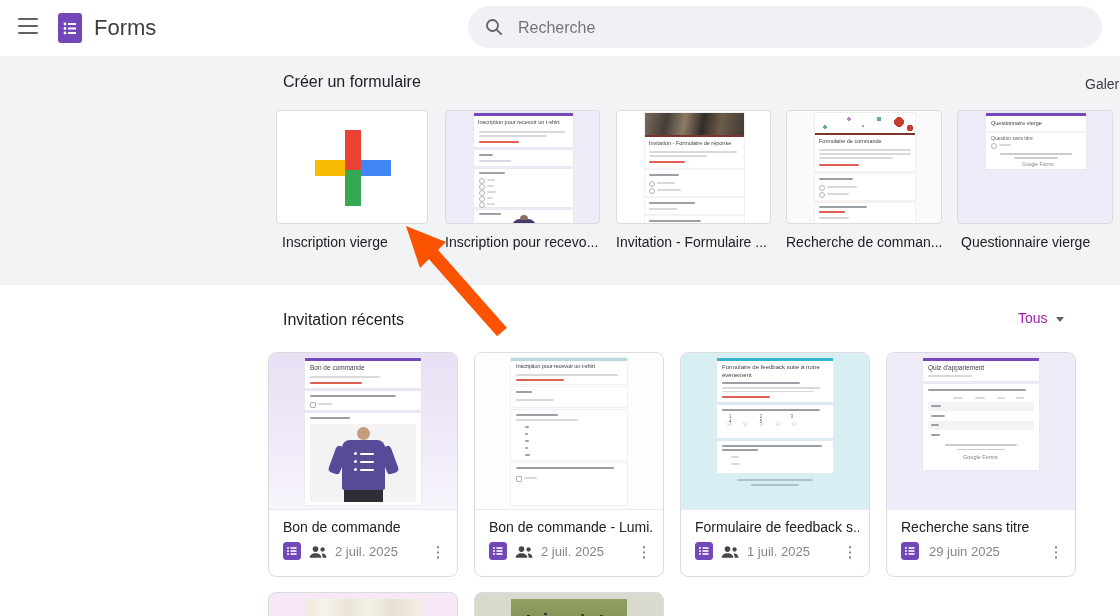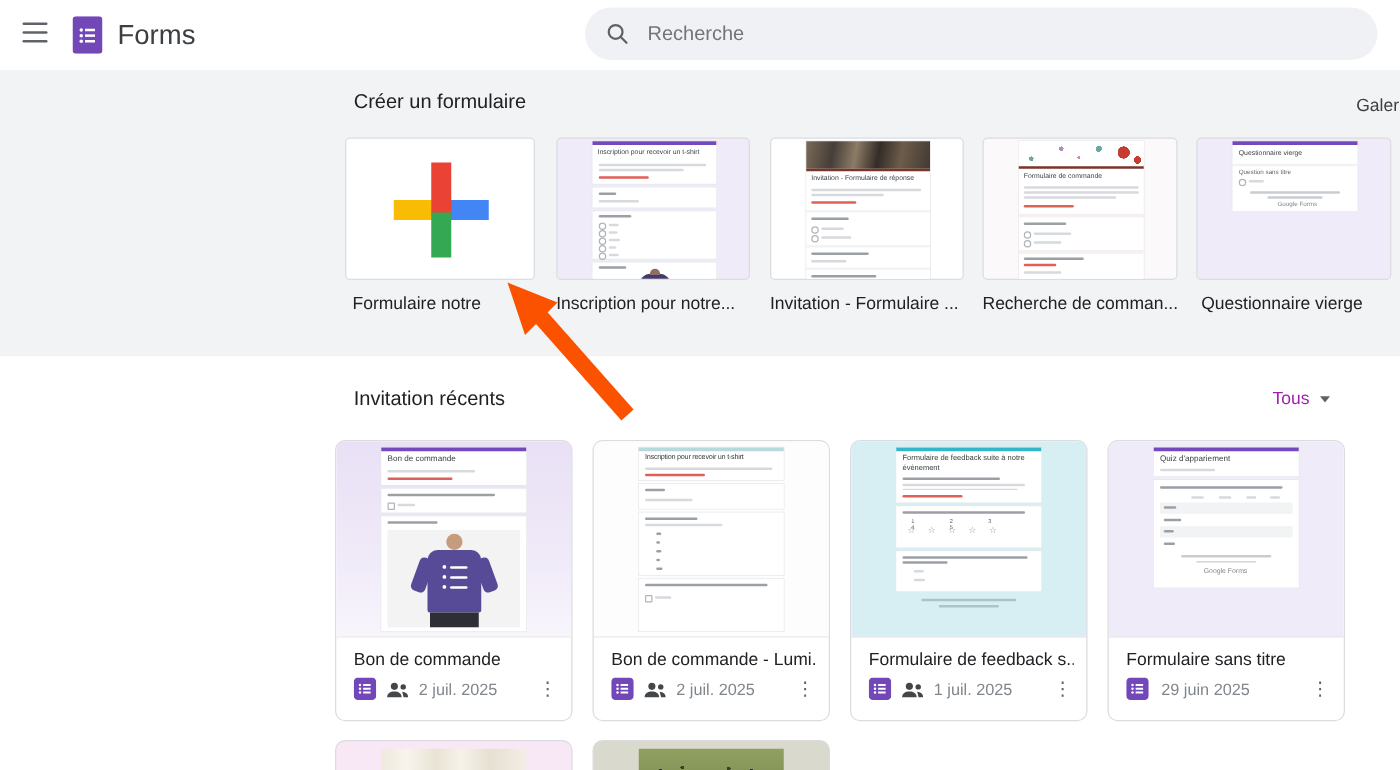--- a/index.html
+++ b/index.html
@@ -94,21 +94,21 @@
     <div id="gallery-link">Galerie</div>
 
     <div class="tcard" style="left:276px;width:152px;">
       <div id="plus">
         <div style="left:0;top:30px;width:42px;height:16px;background:#f9bc05;"></div>
         <div style="left:34px;top:30px;width:42px;height:16px;background:#4285f4;"></div>
         <div style="left:30px;top:0;width:16px;height:42px;background:#ea4335;"></div>
         <div style="left:30px;top:40px;width:16px;height:36px;background:#34a853;"></div>
       </div>
     </div>
-    <div class="tlabel" style="left:282px;width:142px;">Formulaire notre</div>
+    <div class="tlabel" style="left:282px;width:142px;">Inscription vierge</div>
 
     <div class="tcard" style="left:445px;width:155px;background:#f0ebf8;">
       <div>
         <div class="mini" style="left:28px;top:2px;width:99px;height:34px;">
           <div class="bar" style="height:3px;background:#7349bd;"></div>
           <div class="tinytitle" style="left:4px;top:6px;font-size:5.5px;">Inscription pour recevoir un t-shirt</div>
           <div class="ln" style="left:5px;top:18px;width:86px;"></div>
           <div class="ln" style="left:5px;top:22px;width:68px;"></div>
           <div class="ln rd" style="left:5px;top:28px;width:40px;"></div>
         </div>
@@ -129,21 +129,21 @@
           <div class="rad" style="left:5px;top:33px;"></div>
             <div class="ln" style="left:13px;top:34px;width:8px;"></div>
         </div>
         <div class="mini" style="left:28px;top:99px;width:99px;height:15px;">
           <div class="ln dk" style="left:5px;top:3px;width:22px;"></div>
           <div style="position:absolute;left:38px;top:9px;width:24px;height:8px;background:#453a6b;border-radius:12px 12px 0 0;"></div>
           <div style="position:absolute;left:46px;top:5px;width:8px;height:5px;background:#8d6e63;border-radius:4px 4px 0 0;"></div>
         </div>
       </div>
     </div>
-    <div class="tlabel" style="left:445px;width:155px;">Inscription pour notre...</div>
+    <div class="tlabel" style="left:445px;width:155px;">Inscription pour recevo...</div>
 
     <div class="tcard" style="left:616px;width:155px;">
       <div>
         <div class="mini" style="left:28px;top:2px;width:99px;height:112px;">
           <div style="position:absolute;left:0;top:0;width:99px;height:22px;
                background:linear-gradient(100deg,#7a6a58 0%,#463e38 22%,#8c7b66 40%,#332c27 58%,#6d5c4a 76%,#423a33 100%);"></div>
           <div style="position:absolute;left:0;top:22px;width:99px;height:2px;background:#7a342c;"></div>
           <div class="tinytitle" style="left:4px;top:27px;font-size:5.5px;">Invitation - Formulaire de réponse</div>
           <div class="ln" style="left:4px;top:38px;width:88px;"></div>
           <div class="ln" style="left:4px;top:42px;width:58px;"></div>
@@ -382,21 +382,21 @@
         <div class="ln dk" style="left:8px;top:21px;width:10px;"></div>
         <div class="ln dk" style="left:8px;top:31px;width:14px;"></div>
         <div style="position:absolute;left:5px;top:37px;width:106px;height:9px;background:#f1f3f4;"></div>
         <div class="ln dk" style="left:8px;top:40px;width:8px;"></div>
         <div class="ln dk" style="left:8px;top:50px;width:9px;"></div>
         <div class="ln" style="left:22px;top:60px;width:72px;background:#c9cdd1;height:1.5px;"></div>
         <div class="ln" style="left:34px;top:64.5px;width:48px;background:#c9cdd1;height:1.5px;"></div>
         <div class="tinygray" style="left:40px;top:70px;font-size:5.5px;">Google Forms</div>
       </div>
     </div>
-    <div class="rtitle">Formulaire sans titre</div>
+    <div class="rtitle">Recherche sans titre</div>
     <div class="rmeta">
       <svg width="18" height="18" viewBox="0 0 18 18" style="position:absolute;left:0;top:1px;">
         <rect width="18" height="18" rx="3.5" fill="#7248b9"></rect>
         <circle cx="5" cy="6" r="1" fill="#fff"></circle>
           <rect x="7.5" y="5.2" width="6" height="1.6" fill="#fff"></rect>
         <circle cx="5" cy="9" r="1" fill="#fff"></circle>
           <rect x="7.5" y="8.2" width="6" height="1.6" fill="#fff"></rect>
         <circle cx="5" cy="12" r="1" fill="#fff"></circle>
           <rect x="7.5" y="11.2" width="6" height="1.6" fill="#fff"></rect>
       </svg>

